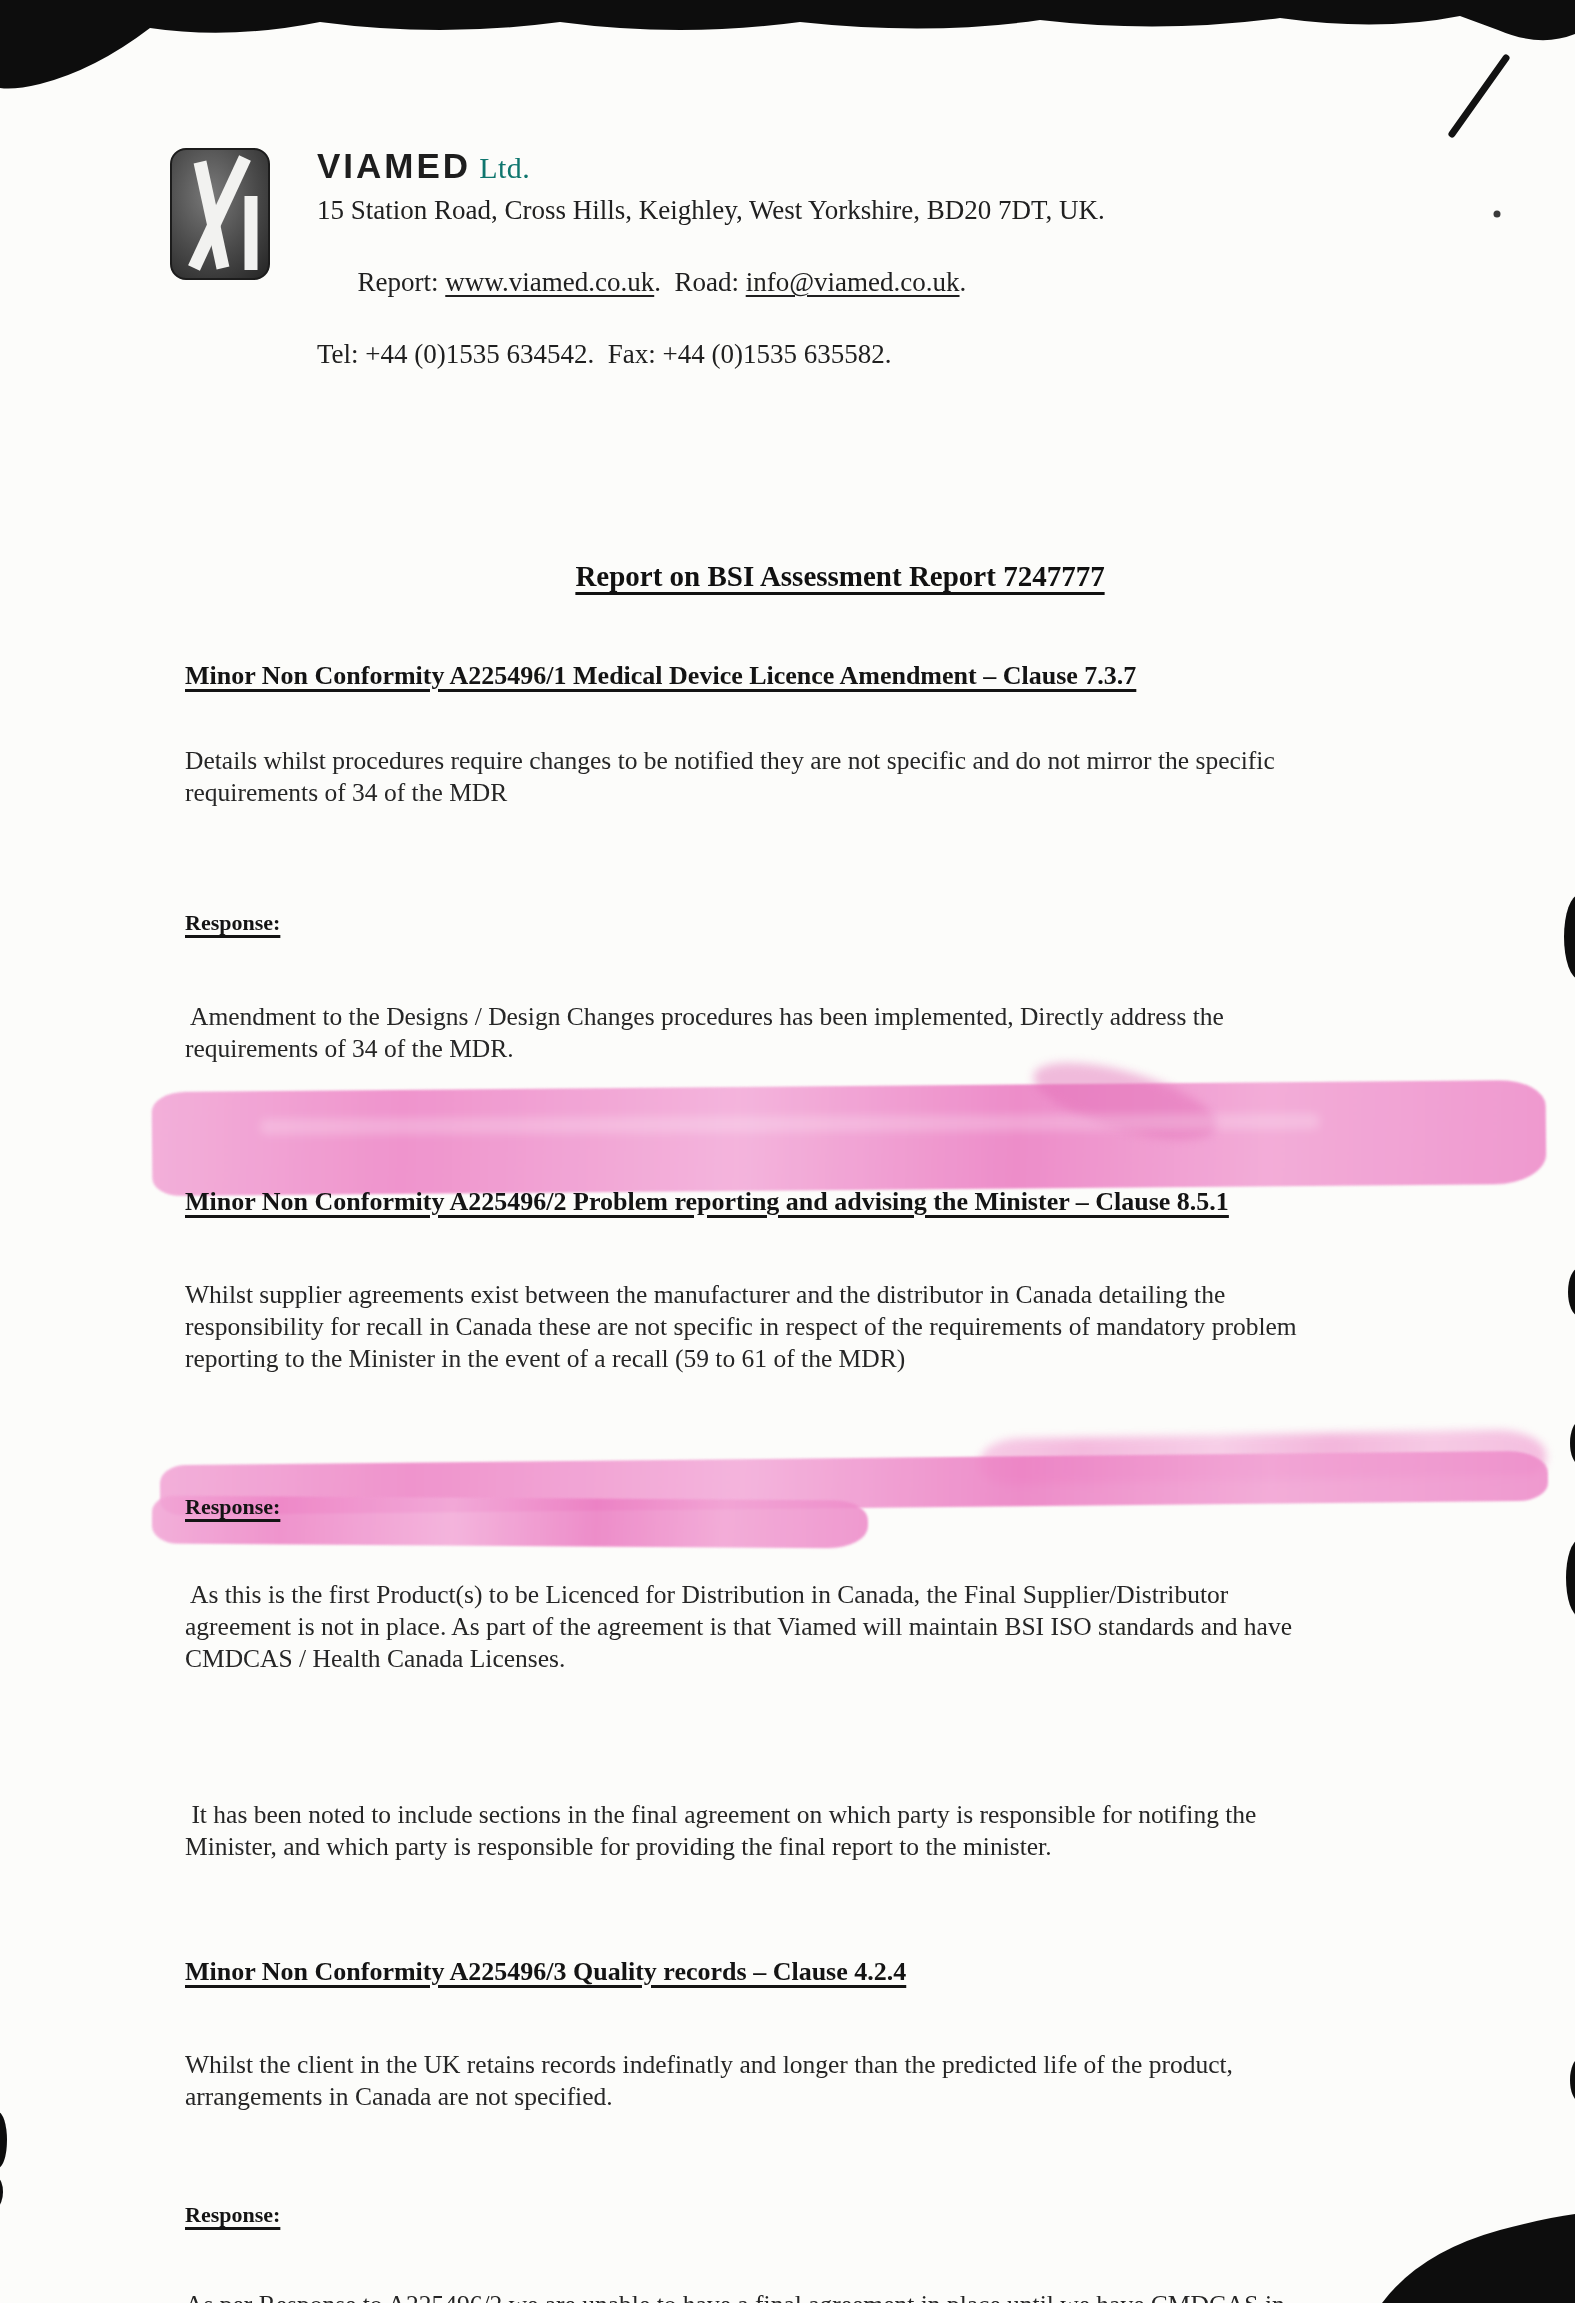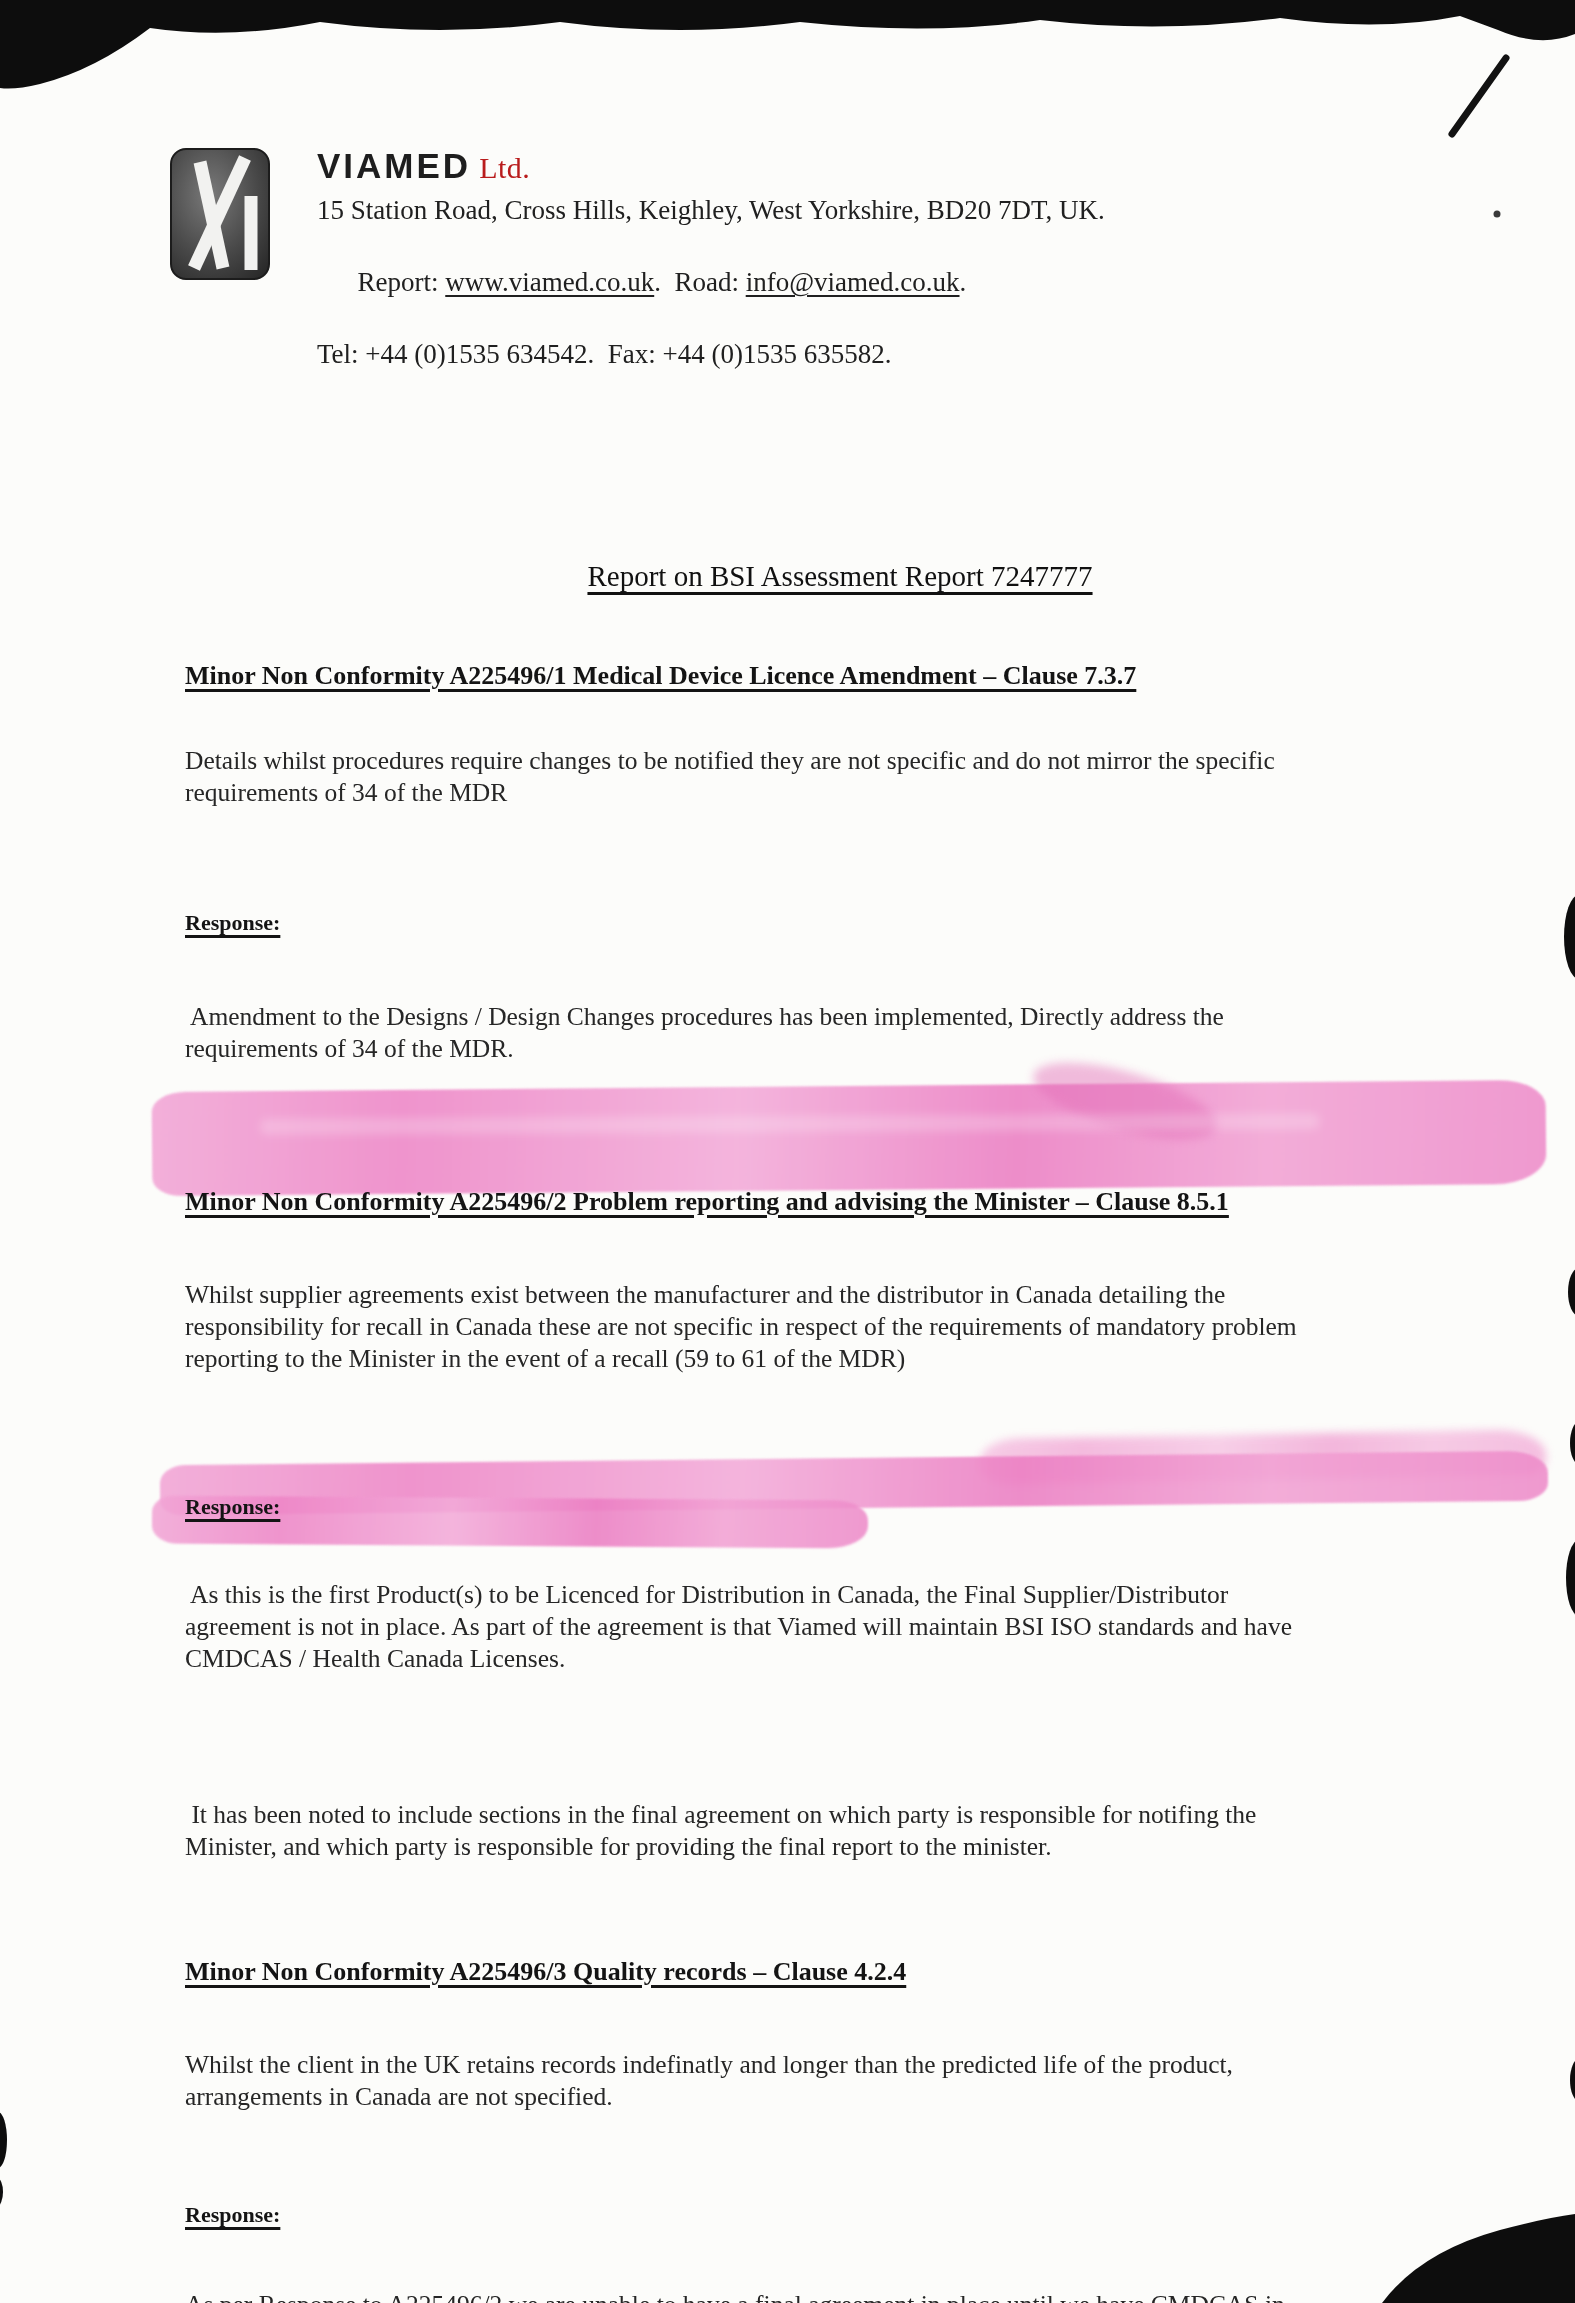--- a/index.html
+++ b/index.html
@@ -13,29 +13,29 @@
   .line { white-space:pre; font-size:25.5px; line-height:32px; color:#262626; }
   .heading {
     white-space:pre; font-size:26px; line-height:34px; font-weight:bold; color:#141414;
     text-decoration:underline; text-underline-offset:5px; text-decoration-thickness:2.6px;
   }
   .resp-label {
     display:inline-block; white-space:pre; font-size:22px; font-weight:bold; color:#141414;
     text-decoration:underline; text-underline-offset:5px; text-decoration-thickness:2.6px;
   }
   .title {
-    white-space:pre; font-size:29px; font-weight:normal; color:#111;
+    white-space:pre; font-size:29px; font-weight:bold; color:#111;
     text-decoration:underline; text-underline-offset:6px; text-decoration-thickness:2.8px;
     text-align:center;
   }
   .hdr-brand {
     font-family:"Liberation Sans", sans-serif; font-weight:600; font-size:35px;
     letter-spacing:3px; color:#1e1e1e;margin-top:21px;
   }
-  .hdr-ltd { font-family:"Liberation Serif", serif; font-size:30px; color:#b91c1c; letter-spacing:0.5px; }
+  .hdr-ltd { font-family:"Liberation Serif", serif; font-size:30px; color:#0f766e; letter-spacing:0.5px; }
   .hdr-line { white-space:pre; font-size:27px; line-height:36px; color:#202020; }
   .ulink { text-decoration:underline; text-underline-offset:4px; text-decoration-thickness:2px; color:#202020;text-align:center; }
   .logo-box { position:absolute; left:170px; top:148px; width:100px; height:132px; z-index:2; }
   
   .hl-blob {
     position:absolute; z-index:1;
     background:linear-gradient(92deg,#f2a6d6 0%, #ee86c7 18%, #f3abd9 42%, #ec7ec3 62%, #f2a2d4 80%, #ee8cca 100%);
     opacity:0.88; filter:blur(1.3px);
   }
   .hl-soft { opacity:0.55; filter:blur(4px); }

